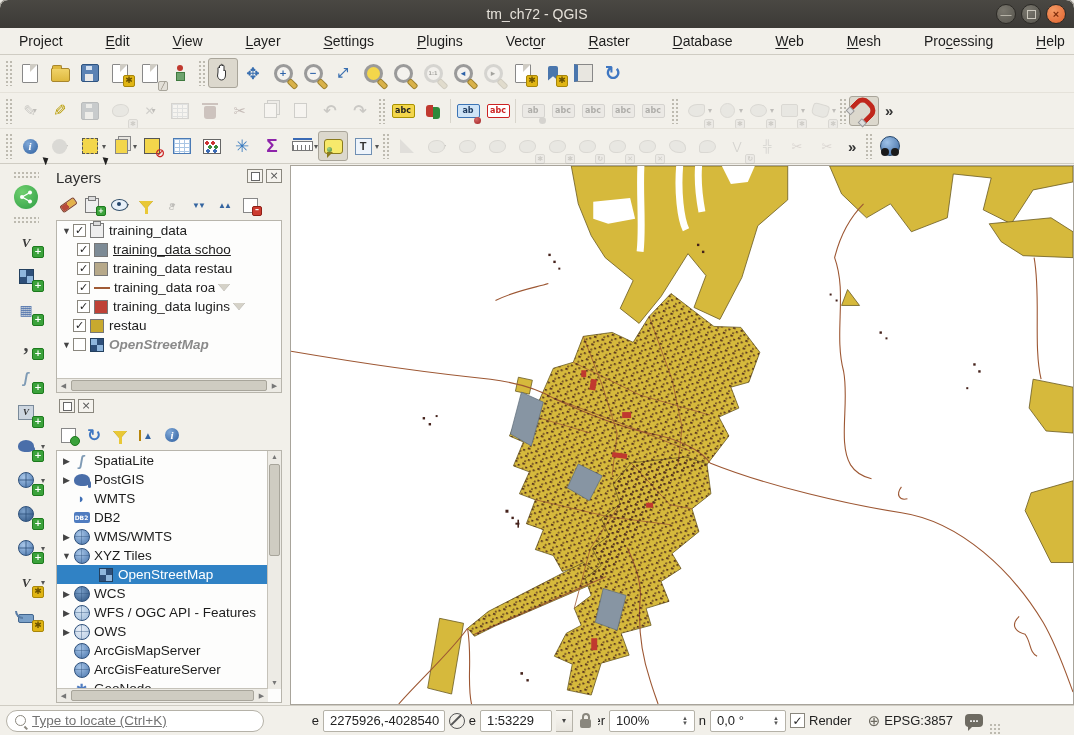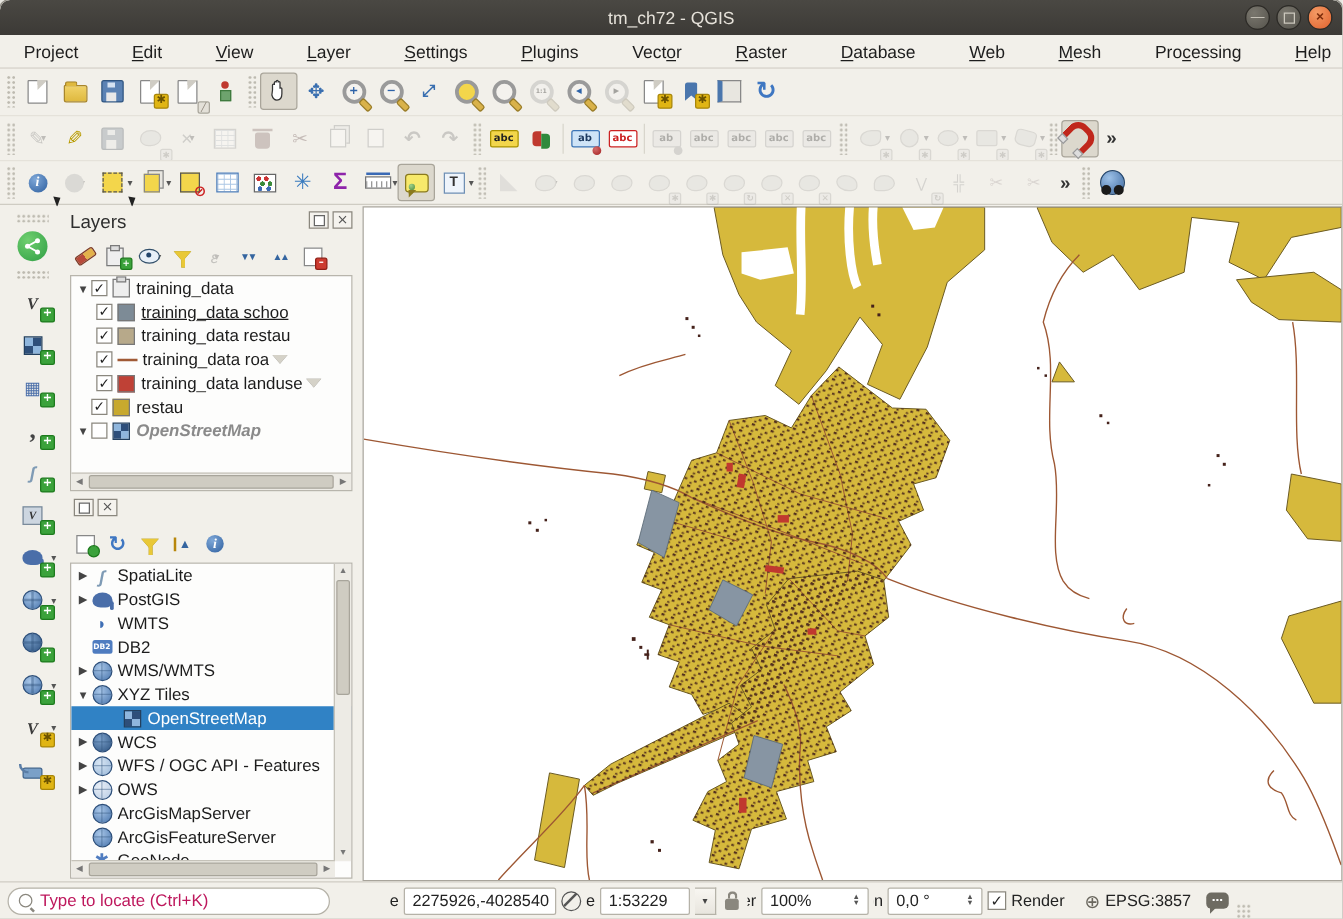--- a/index.html
+++ b/index.html
@@ -132,21 +132,21 @@
   .vscroll{position:absolute;top:0;bottom:13px;right:0;width:13px;background:#edebe5;border-left:1px solid #c5c2b9;display:flex;flex-direction:column;align-items:center;}
   .sarrow{font-size:7px;color:#777;width:13px;height:12px;line-height:12px;text-align:center;flex:0 0 auto;}
   .hthumb{height:9px;background:#cfccc2;border:1px solid #a8a59b;border-radius:2px;flex:1;margin:0 1px;}
   .vthumb{width:9px;background:#cfccc2;border:1px solid #a8a59b;border-radius:2px;margin:1px 0;}
   
   #map{position:absolute;left:290px;top:165px;right:0;bottom:30px;background:#fff;border:1px solid var(--canvas-border);box-sizing:border-box;}
   #map svg{display:block;width:100%;height:100%;}
   
   #status{position:absolute;left:0;bottom:0;width:100%;height:30px;background:var(--chrome);border-top:1px solid var(--chrome-border);display:flex;align-items:center;padding:0 6px;box-sizing:border-box;font-size:13px;color:#222;gap:4px;}
   #locate{width:258px;height:22px;background:#fff;border:1px solid #b5b2a8;border-radius:11px;display:flex;align-items:center;padding:0 8px;gap:6px;box-sizing:border-box;}
-  #locate .ph{color:#be185d;font-size:13.5px;}
+  #locate .ph{color:#737373;font-size:13.5px;text-decoration:underline;}
   .lens{width:9px;height:9px;border:1.5px solid #8a877e;border-radius:50%;position:relative;flex:0 0 auto;}
   .lens::after{content:"";position:absolute;right:-3px;bottom:-3px;width:4px;height:1.5px;background:#8a877e;transform:rotate(45deg);}
   .sclip{width:7px;overflow:hidden;direction:rtl;white-space:nowrap;color:#222;flex:0 0 auto;font-size:13px;}
   .sbox{height:22px;background:#fff;border:1px solid #b5b2a8;border-radius:2px;display:flex;align-items:center;padding:0 6px;box-sizing:border-box;white-space:nowrap;}
   .spin{display:flex;flex-direction:column;justify-content:center;margin-left:4px;}
   .spin span{font-size:6px;color:#555;line-height:5px;}
   .combo-dd{width:17px;height:22px;border:1px solid #b5b2a8;border-left:none;background:linear-gradient(#f8f6f1,#e8e5de);display:flex;align-items:center;justify-content:center;font-size:8px;color:#444;box-sizing:border-box;}
   .lock{width:11px;height:9px;background:#8a877e;border-radius:2px;position:relative;margin:6px 3px 0 3px;}
   .lock::before{content:"";position:absolute;left:1.5px;top:-6px;width:8px;height:6px;border:2px solid #8a877e;border-bottom:none;border-radius:5px 5px 0 0;box-sizing:border-box;}
   .mtoggle{width:14px;height:14px;border:1.5px solid #555;border-radius:50%;position:relative;}
@@ -606,21 +606,21 @@
           </div>
           <div class="trow ind1">
             <span class="cb">✓</span>
             <span class="swline"></span>
             <span class="lbl bold">training_data roa</span>
             <span class="minifunnel"></span>
           </div>
           <div class="trow ind1">
             <span class="cb">✓</span>
             <span class="sw" style="background:var(--swatch-buildings);"></span>
-            <span class="lbl bold">training_data landuse</span>
+            <span class="lbl bold">training_data lugins</span>
             <span class="minifunnel"></span>
           </div>
           <div class="trow" style="padding-left:16px;">
             <span class="cb">✓</span>
             <span class="sw" style="background:var(--swatch-landuse);"></span>
             <span class="lbl bold">restau</span>
           </div>
           <div class="trow">
             <span class="exp">▼</span>
             <span class="cb"></span>

